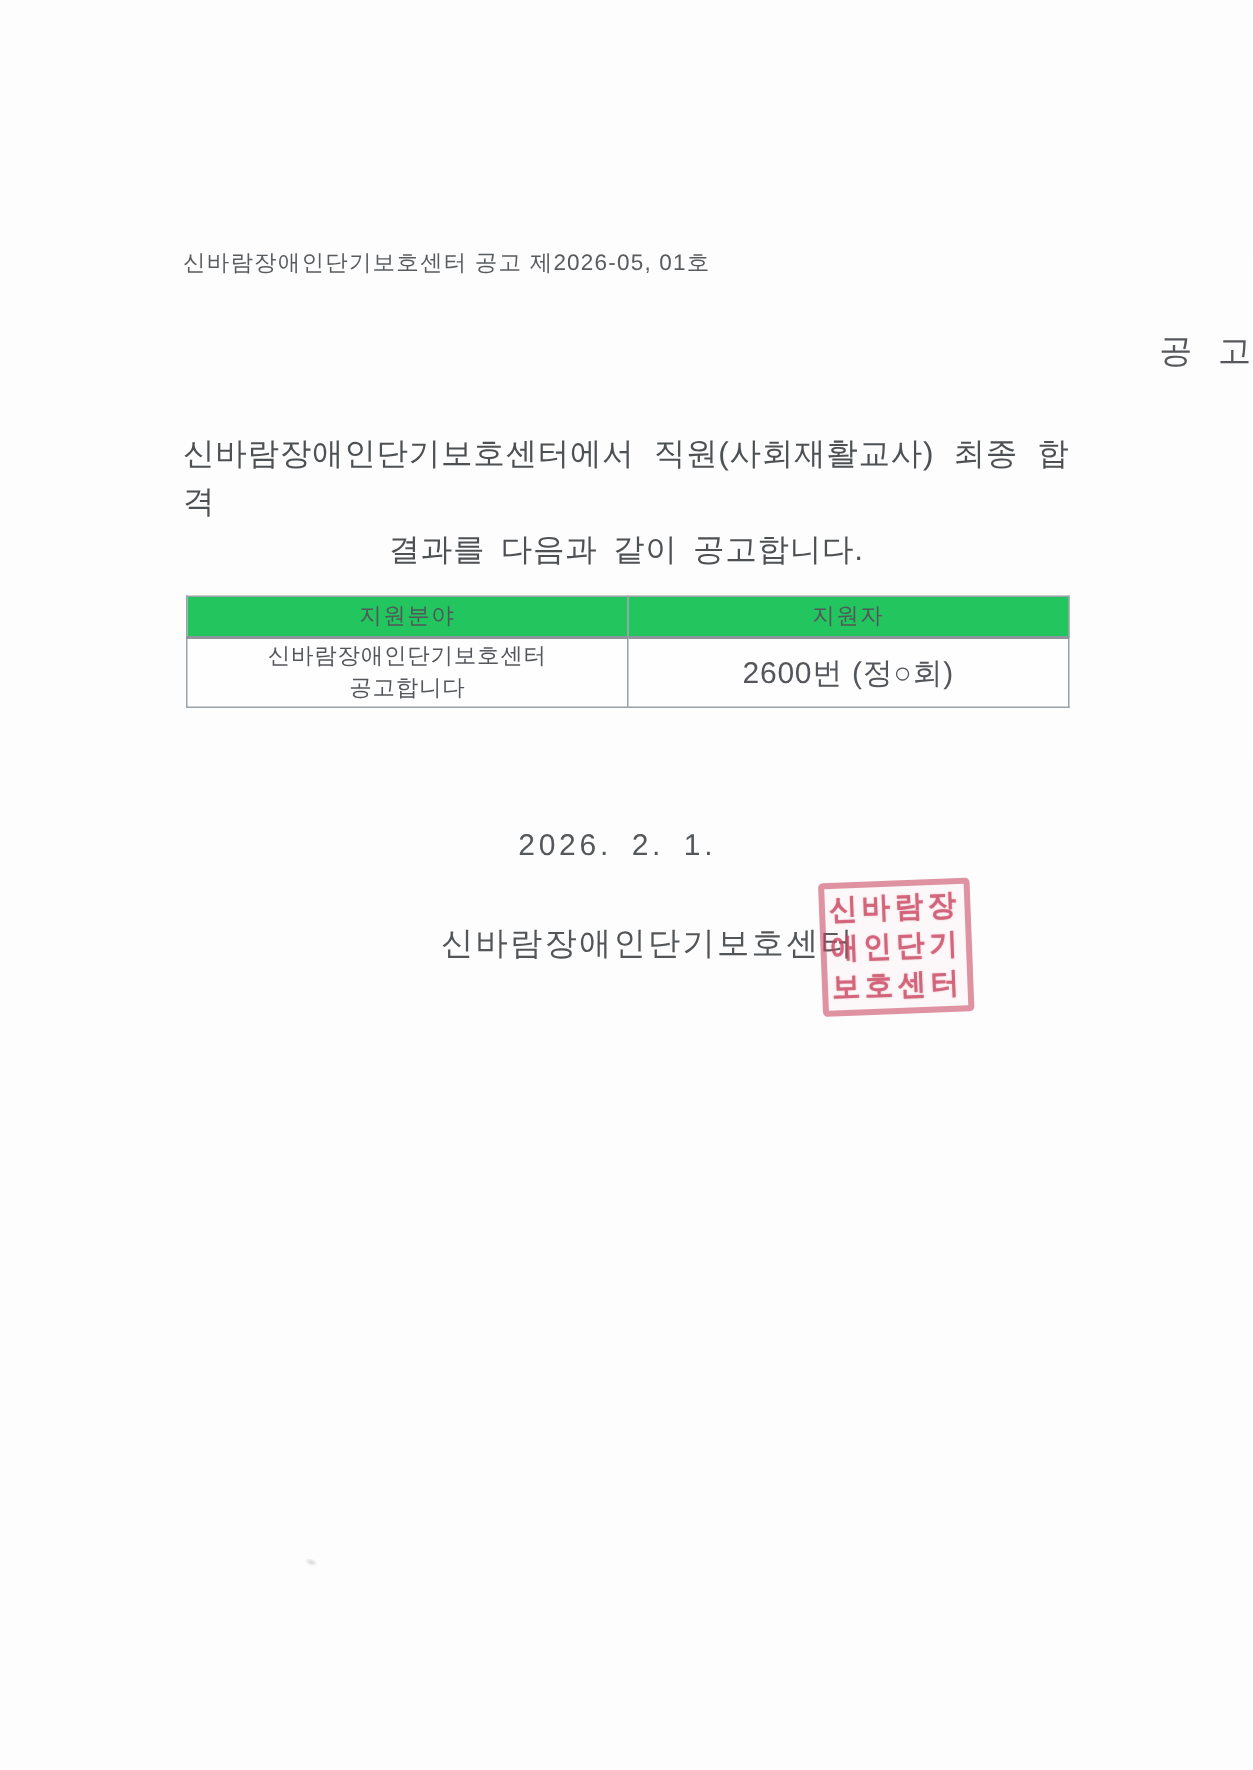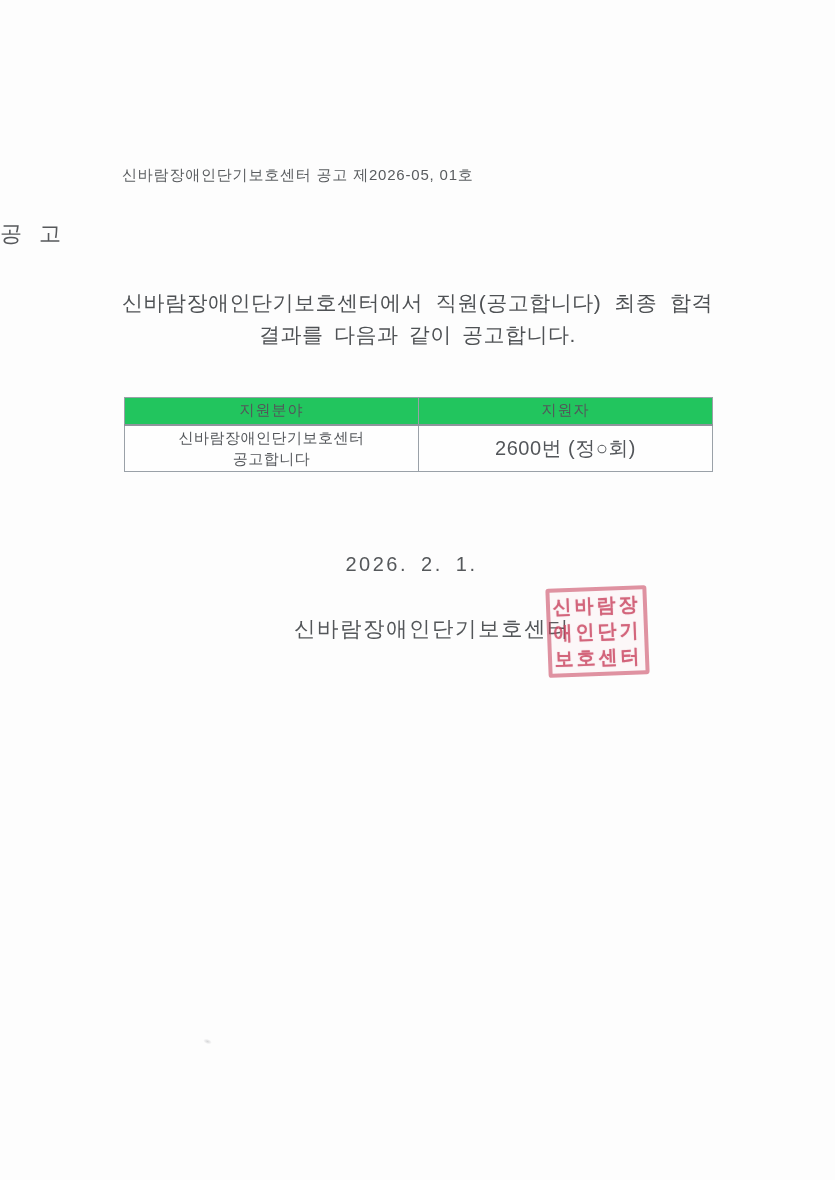--- a/index.html
+++ b/index.html
@@ -16,21 +16,21 @@
     background: #fdfdfd;
   }
   .doc-number {
     position: absolute; left: 122px; top: 131px;
     font-size: 15px; color: #595c5f; letter-spacing: 0.8px;
     white-space: nowrap;
     margin-top: 35px;
   }
   .doc-title {
     position: absolute; left: 0; right: 0; top: 219px;
-    text-align: left;
+    text-align: right;
     font-size: 22px; color: #56585b;
     word-spacing: 9px; letter-spacing: 1px;
   }
   .doc-body {
     position: absolute; left: 122px; top: 287px; width: 591px;
     font-size: 21px; line-height: 32px; color: #4e5154;
     letter-spacing: 0.5px;
   }
   .doc-body .line-justify {
     text-align: justify;
@@ -104,21 +104,21 @@
 </head>
 <body>
 
 <div class="page">
 
   <div class="doc-number">신바람장애인단기보호센터 공고 제2026-05, 01호</div>
 
   <div class="doc-title">공 고</div>
 
   <div class="doc-body">
-    <div class="line-justify">신바람장애인단기보호센터에서 직원(공고합니다) 최종 합격</div>
+    <div class="line-justify">신바람장애인단기보호센터에서 직원(사회재활교사) 최종 합격</div>
     <div class="line-plain">결과를 다음과 같이 공고합니다.</div>
   </div>
 
   <table class="result-table">
     <tbody>
         <tr class="head">
       <td>지원분야</td>
       <td>지원자</td>
     </tr>
     <tr class="data">

